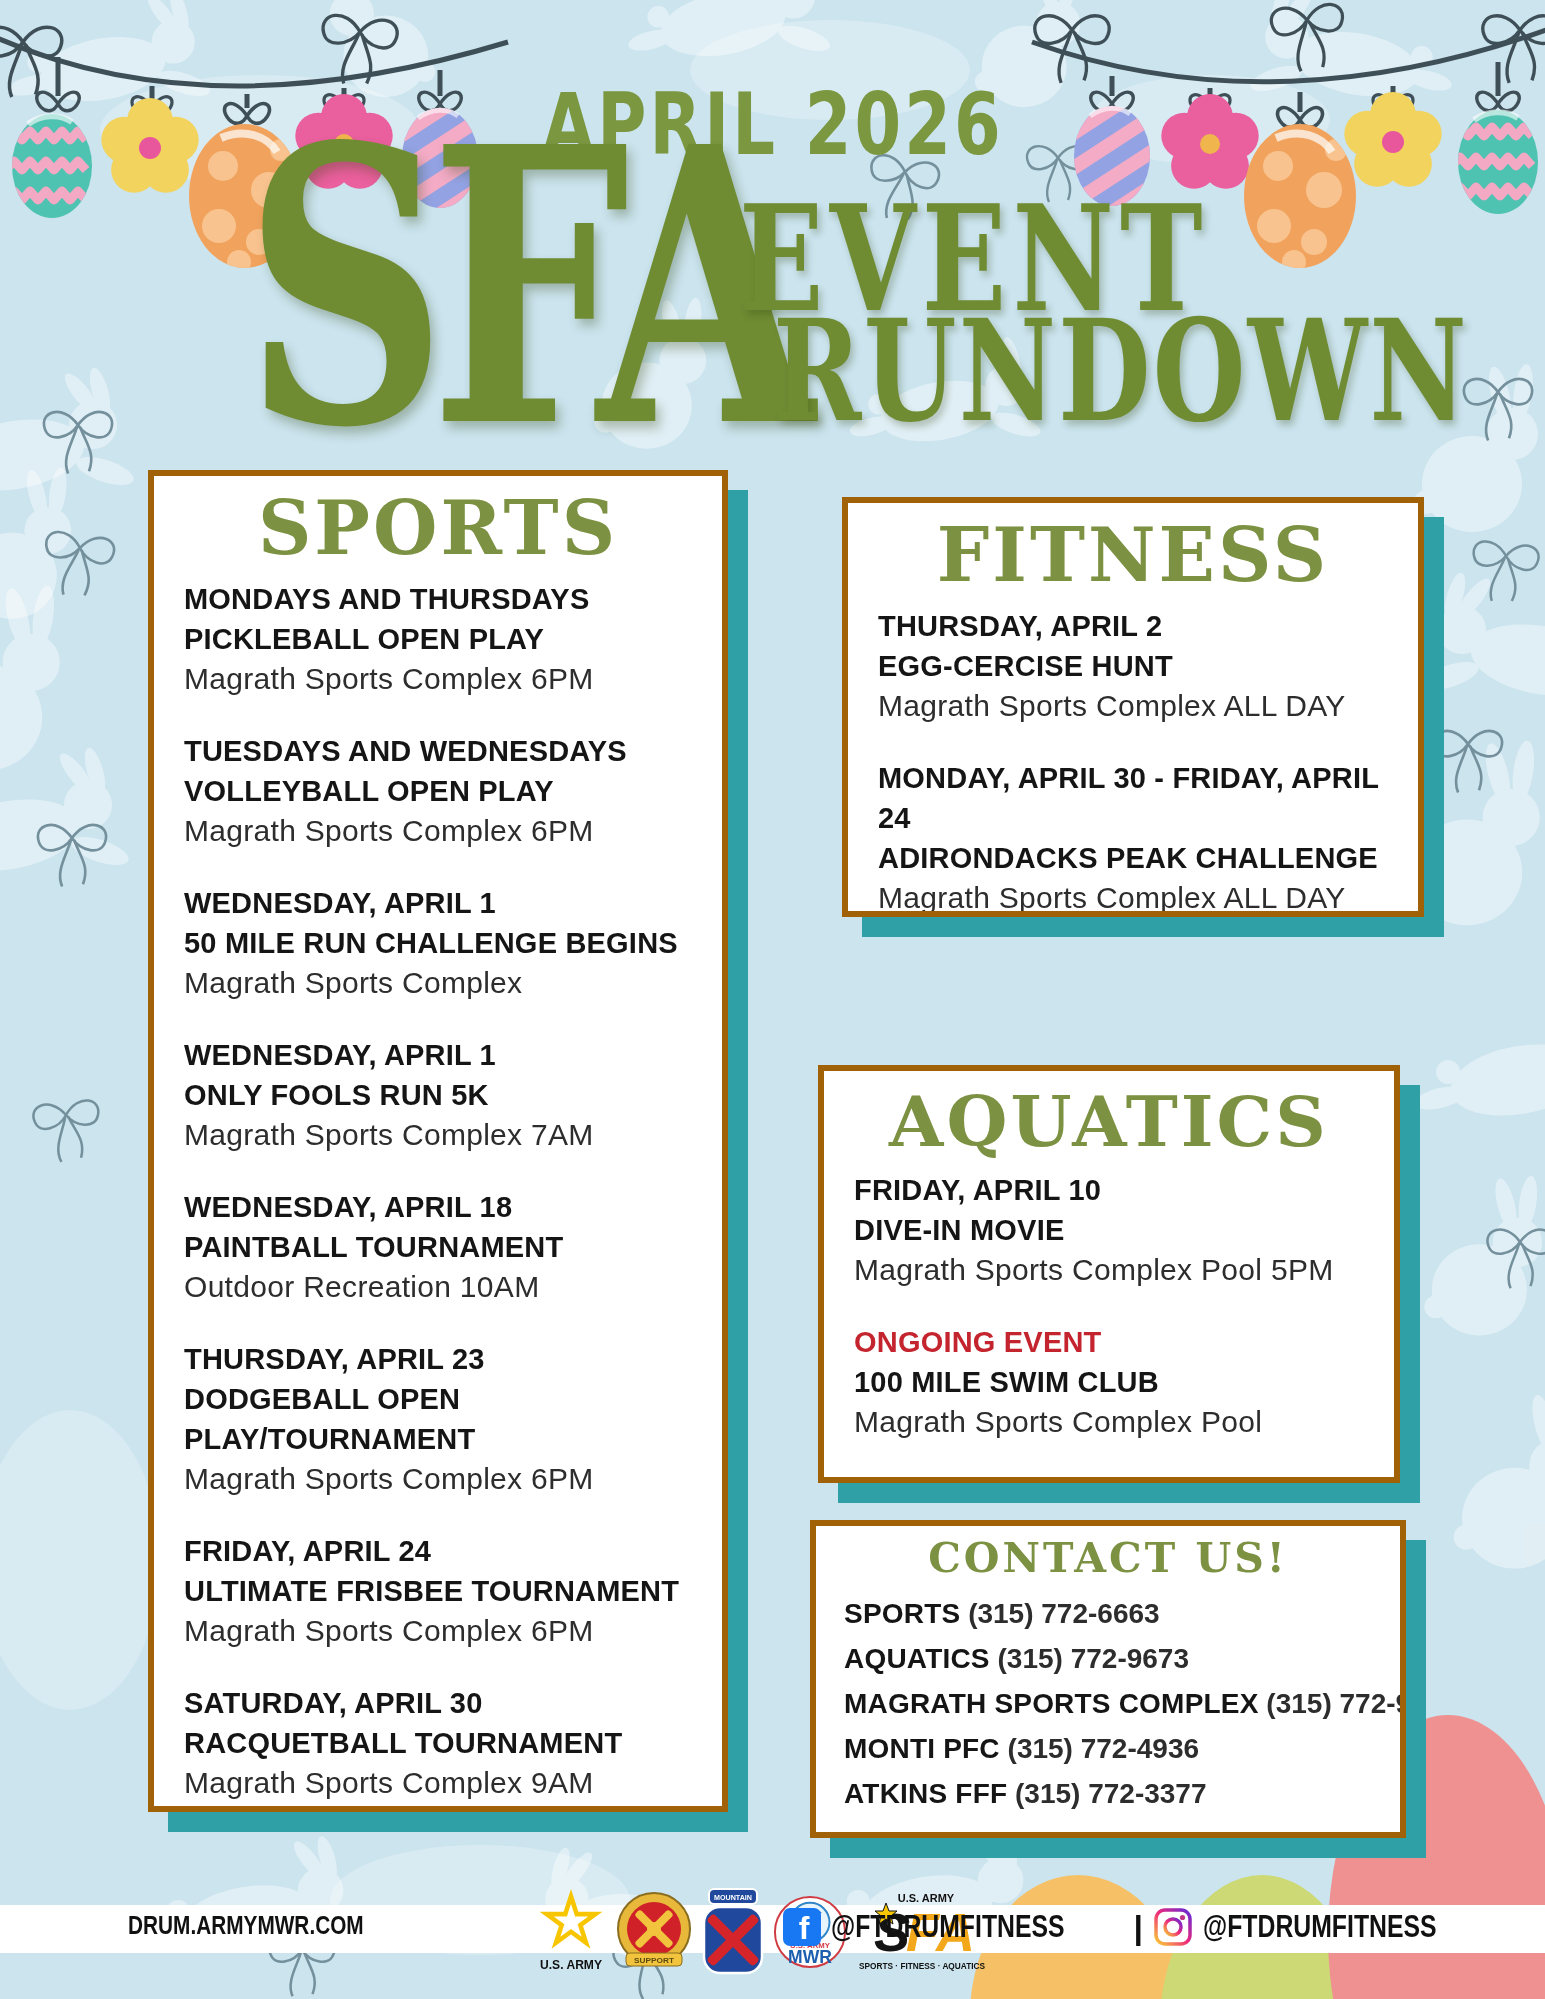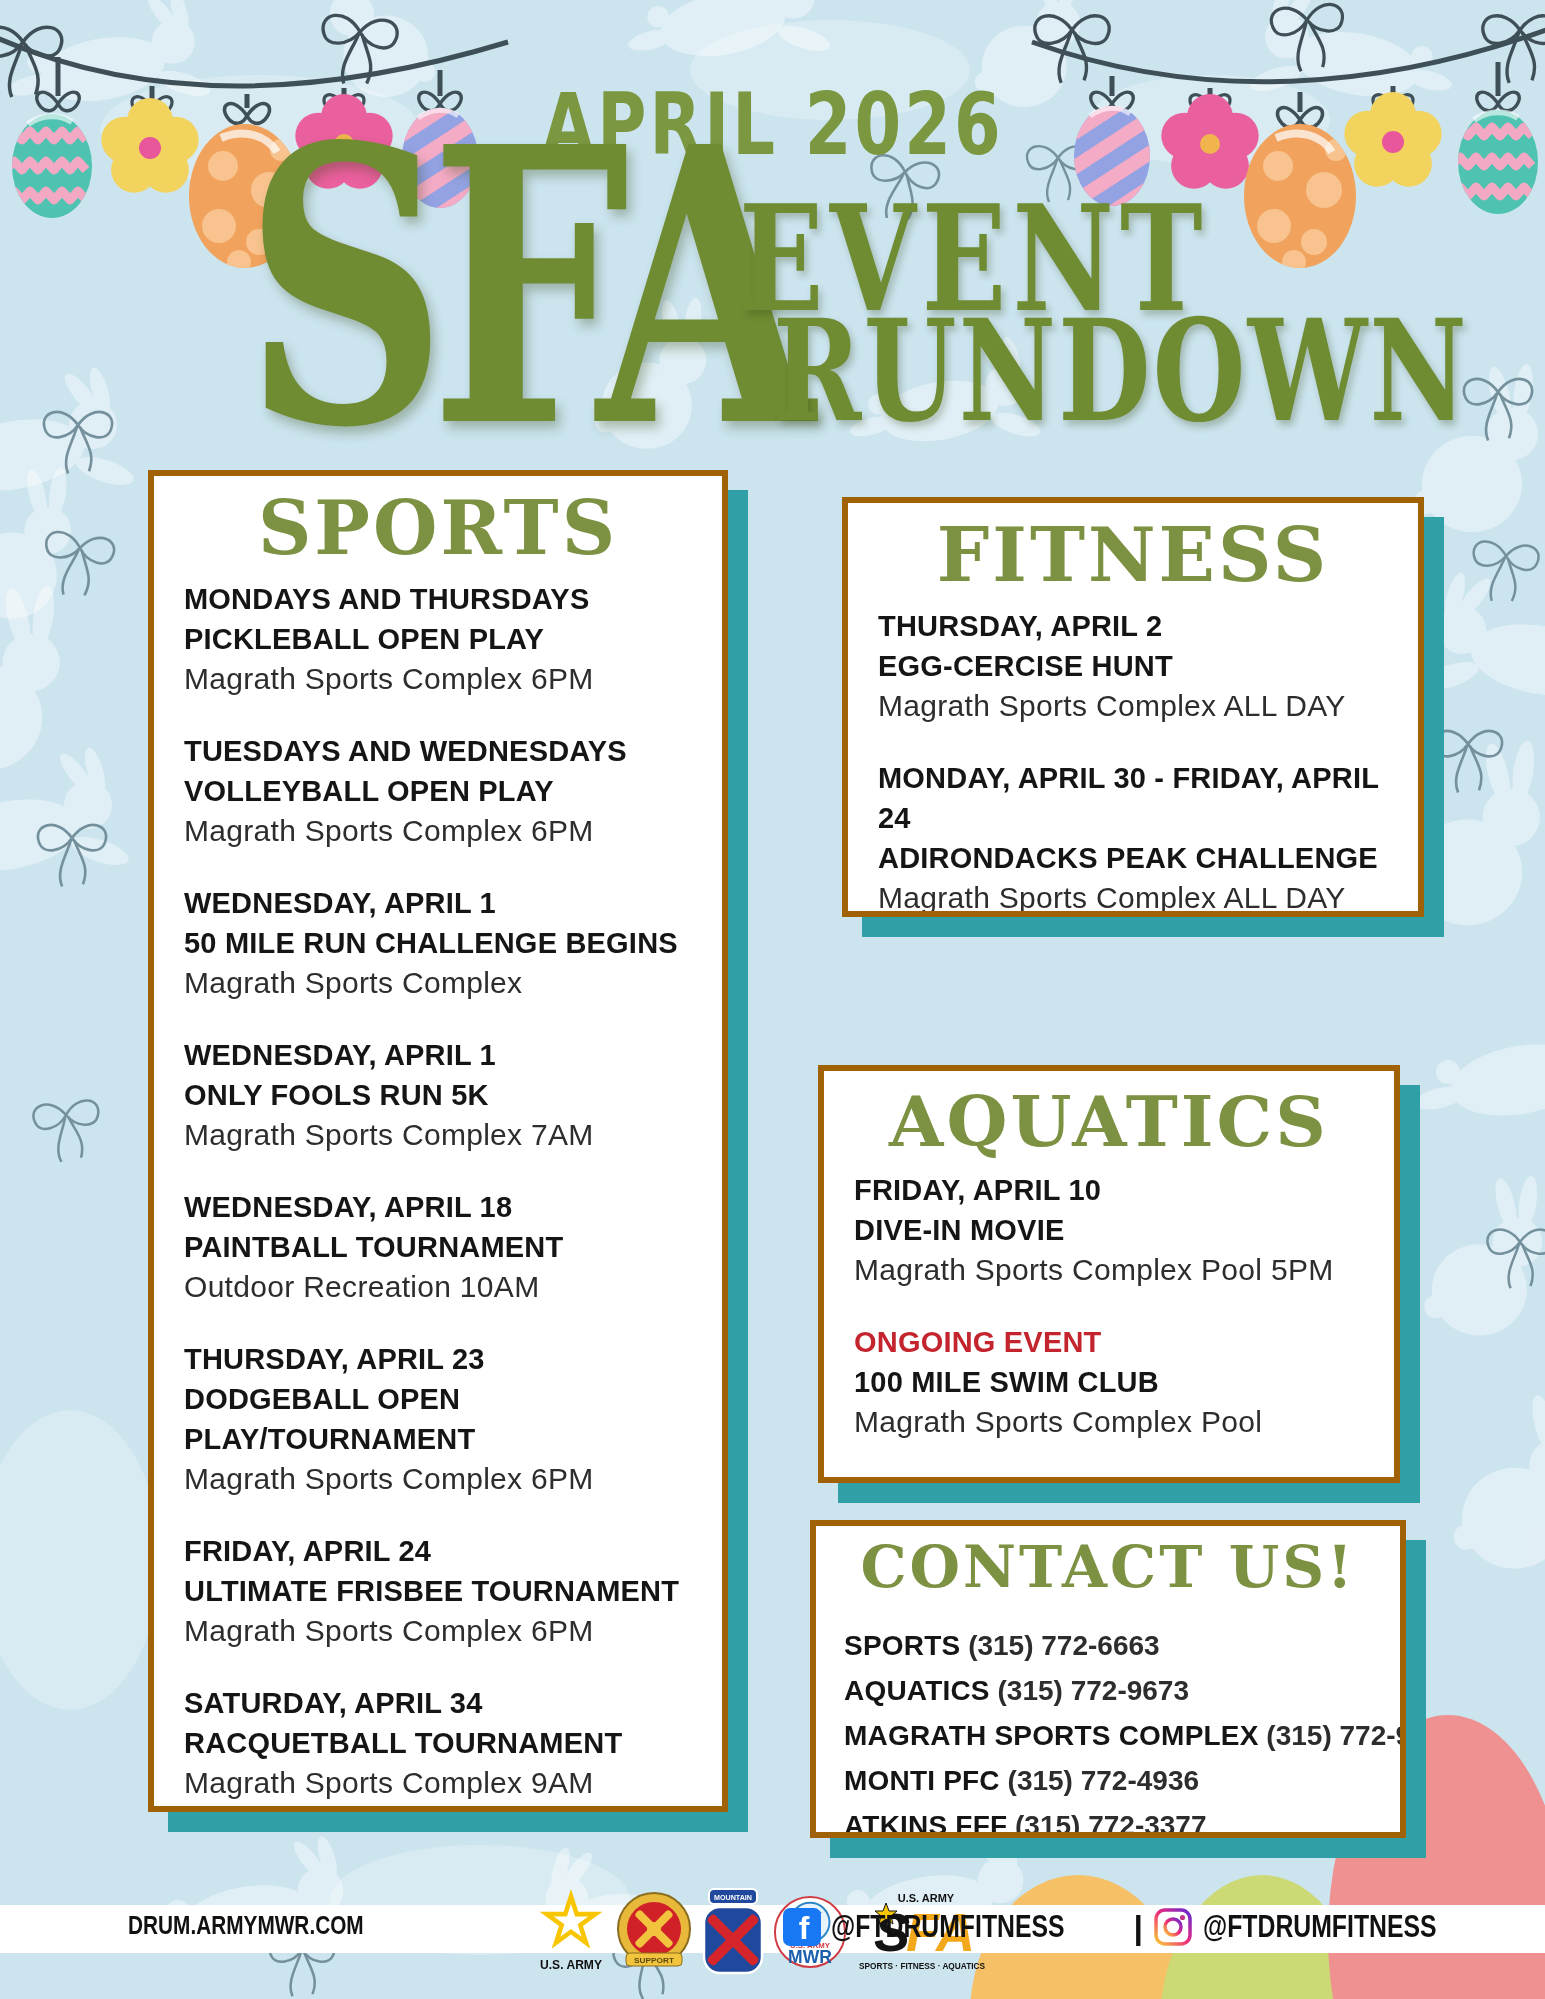--- a/index.html
+++ b/index.html
@@ -24,21 +24,21 @@
   
   .panel{position:absolute;background:#ffffff;border:6px solid #a16207;box-sizing:border-box;
      box-shadow:20px 20px 0 0 #2fa0a6;z-index:2;overflow:hidden;}
   .panel-sports  {left:148px;top:470px;width:580px;height:1342px;}
   .panel-fitness {left:842px;top:497px;width:582px;height:420px;}
   .panel-aquatics{left:818px;top:1065px;width:582px;height:418px;}
   .panel-contact {left:810px;top:1520px;width:596px;height:318px;}
   .panel-heading{font-family:"DejaVu Serif",serif;font-weight:bold;color:#7d9143;text-align:center;
      font-size:74px;line-height:1.1;letter-spacing:3px;margin:12px 0 10px;}
   .panel-aquatics .panel-heading{font-size:70px;}
-  .panel-contact  .panel-heading{font-size:58px;margin:10px 0 21px;}
+  .panel-contact  .panel-heading{font-size:41px;margin:10px 0 8px;}
   .events{padding:0 24px 0 30px;}
   .event{margin-bottom:32px;}
   .ev-date,.ev-title{font-weight:bold;font-size:29px;line-height:40px;color:#151515;letter-spacing:.2px;}
   .ev-loc{font-weight:normal;font-size:30px;line-height:40px;color:#2d2d2d;letter-spacing:.3px;}
   .red{color:#c4242e;}
   .contact-list{padding:2px 18px 0 28px;}
   .contact-row{font-size:28px;line-height:45px;white-space:nowrap;}
   .c-name{font-weight:bold;color:#151515;letter-spacing:.2px;}
   .c-phone{font-weight:bold;color:#2d2d2d;}
 
@@ -303,21 +303,21 @@
           <div class="ev-date">THURSDAY, APRIL 23</div>
           <div class="ev-title">DODGEBALL OPEN PLAY/TOURNAMENT</div>
           <div class="ev-loc">Magrath Sports Complex 6PM</div>
         </div>
       <div class="event">
           <div class="ev-date">FRIDAY, APRIL 24</div>
           <div class="ev-title">ULTIMATE FRISBEE TOURNAMENT</div>
           <div class="ev-loc">Magrath Sports Complex 6PM</div>
         </div>
       <div class="event">
-          <div class="ev-date">SATURDAY, APRIL 34</div>
+          <div class="ev-date">SATURDAY, APRIL 30</div>
           <div class="ev-title">RACQUETBALL TOURNAMENT</div>
           <div class="ev-loc">Magrath Sports Complex 9AM</div>
         </div>
     </div>
   </div>
 
   <div class="panel panel-fitness">
     <div class="panel-heading">FITNESS</div>
     <div class="events">
       <div class="event">

